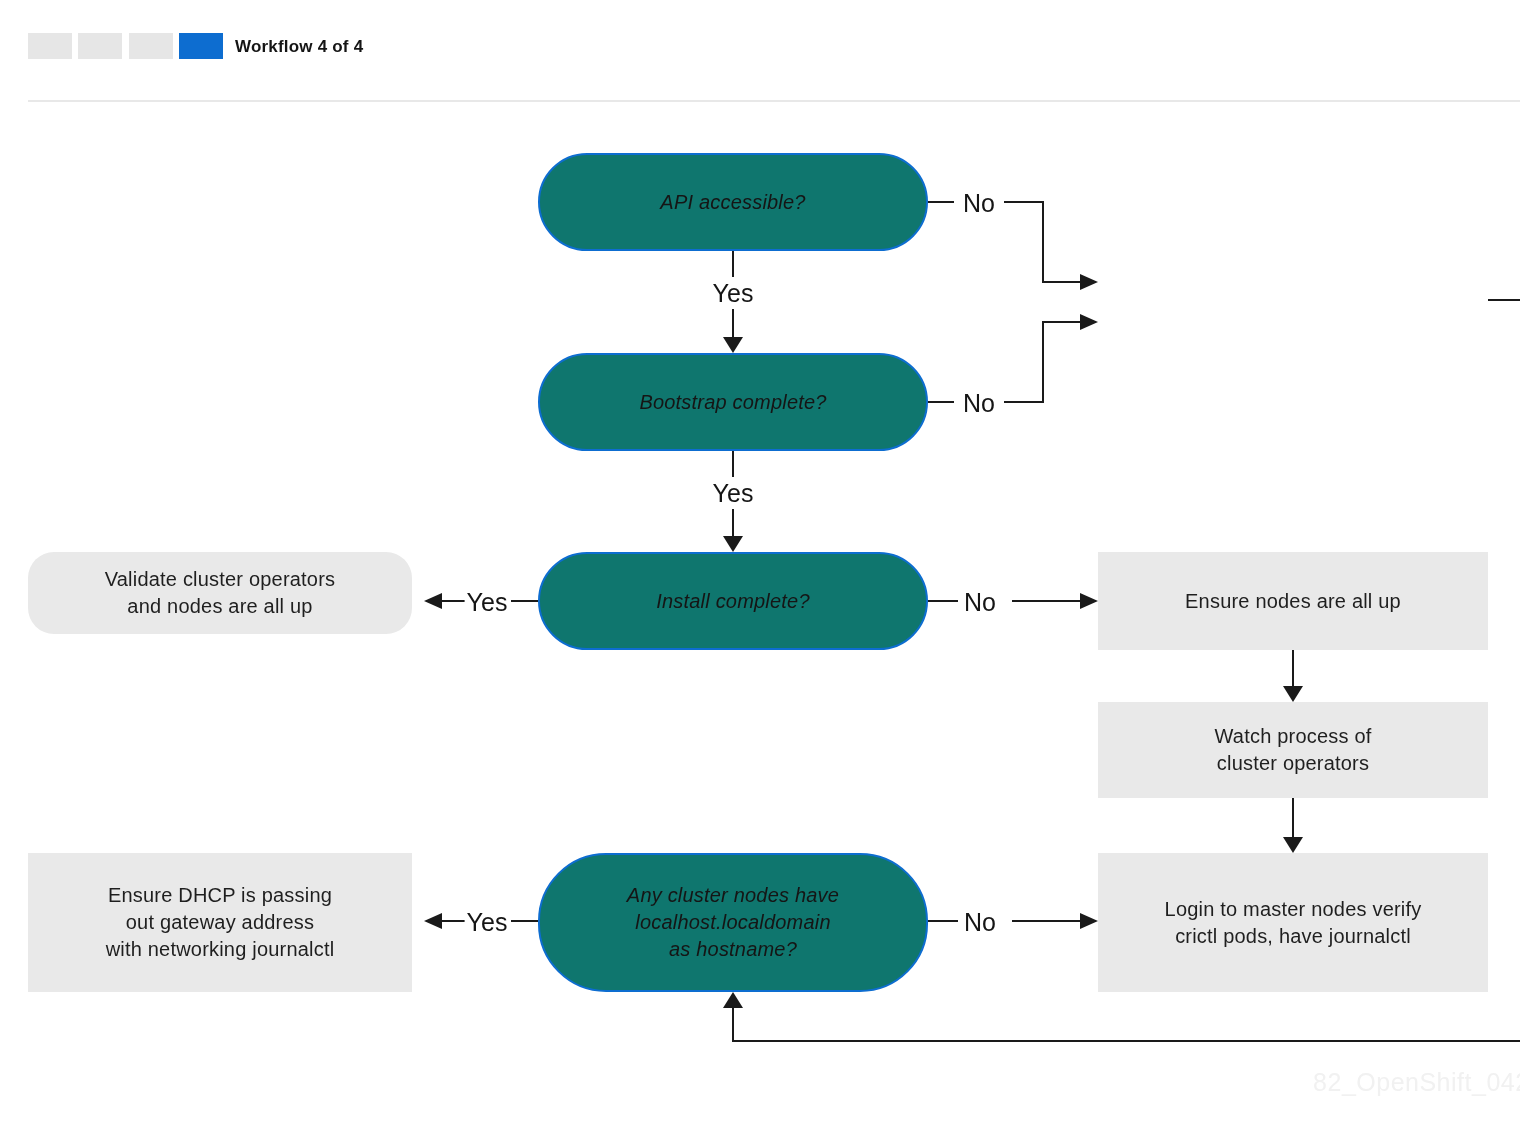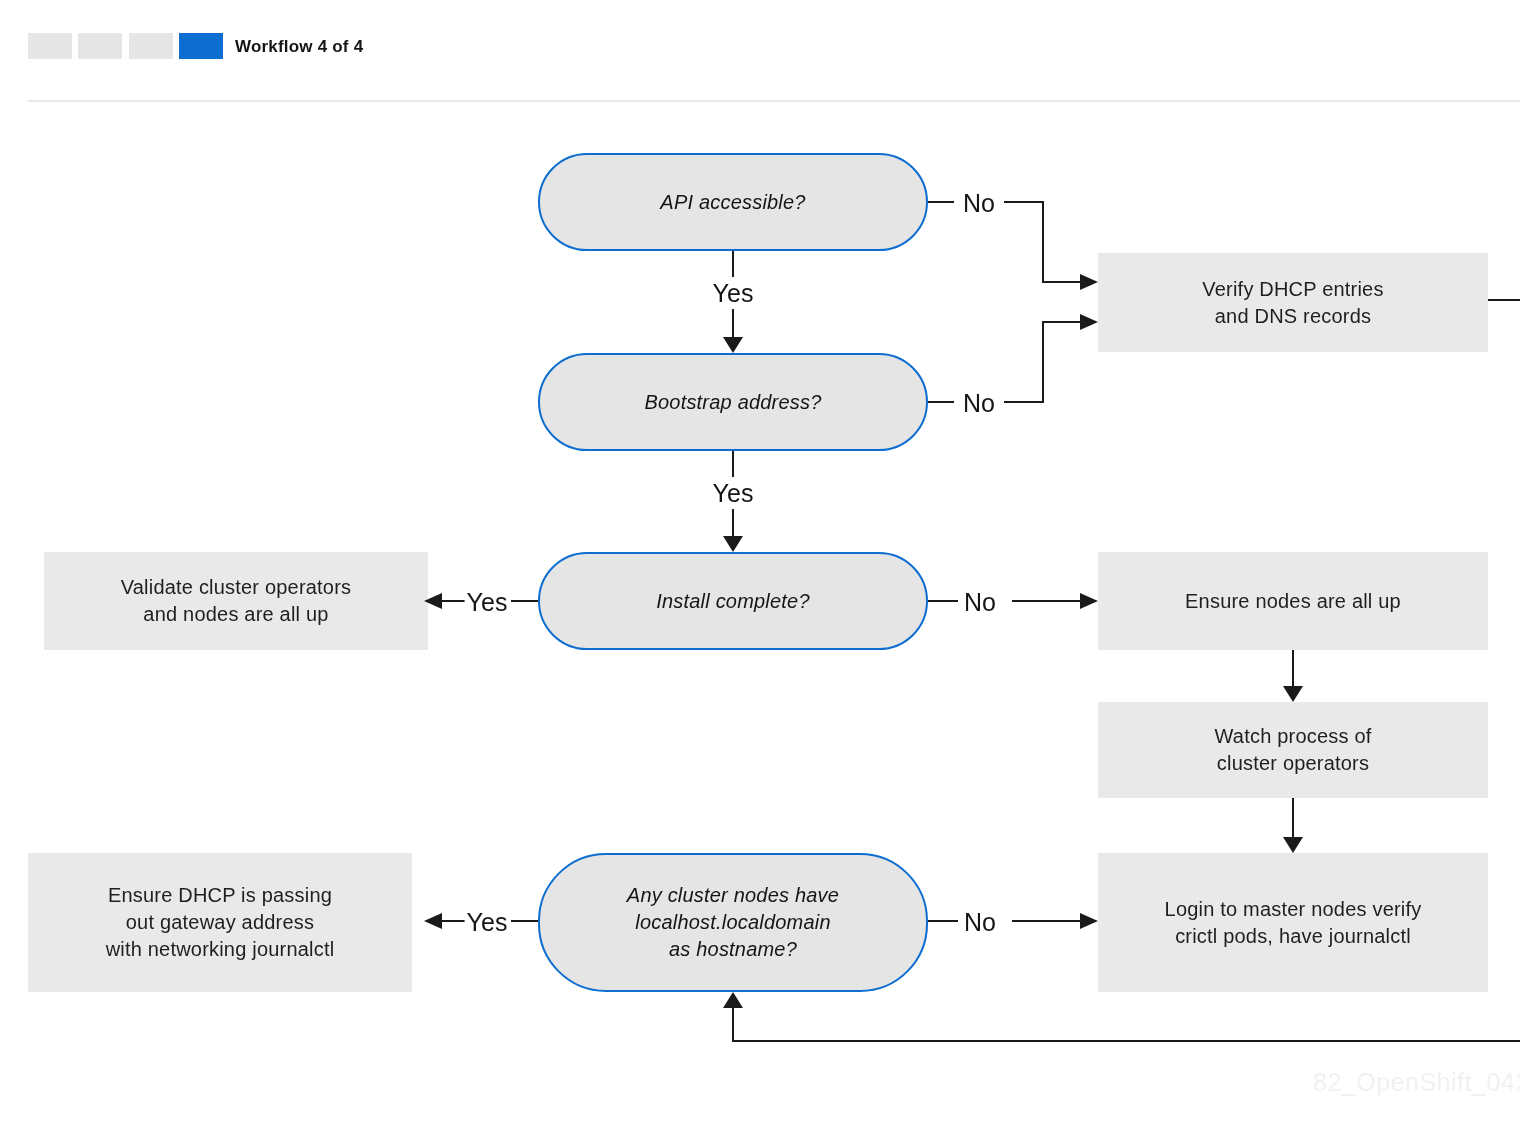--- a/index.html
+++ b/index.html
@@ -17,21 +17,21 @@
     font-family:"Liberation Sans", sans-serif;color:var(--text);margin-left:28px;
   }
   
   .step{position:absolute;top:33px;width:44px;height:26px;background:var(--step);}
   .step.active{background:var(--accent);}
   .wf-label{position:absolute;left:207px;top:33px;height:26px;line-height:27px;
     font-size:17px;font-weight:600;letter-spacing:.2px;white-space:nowrap;}
   .divider{position:absolute;left:0;top:100px;width:1520px;height:2px;background:var(--divider);}
   
   .pill{
-    position:absolute;box-sizing:border-box;background:#e5e5e5;border:2px solid var(--accent);
+    position:absolute;box-sizing:border-box;background:#0f766e;border:2px solid var(--accent);
     display:flex;align-items:center;justify-content:center;text-align:center;
     font-style:italic;font-size:20px;line-height:27px;white-space:pre-line;letter-spacing:.2px;
   }
   .gbox{
     position:absolute;box-sizing:border-box;background:var(--fill);
     display:flex;align-items:center;justify-content:center;text-align:center;
     font-size:20px;line-height:27px;white-space:pre-line;letter-spacing:.2px;color:#1f1f1f;
   }
   
   .hline{position:absolute;height:2px;background:var(--line);}
@@ -52,29 +52,27 @@
 <div id="canvas">
 
   <div class="step" style="left:0;"></div>
   <div class="step" style="left:50px;"></div>
   <div class="step" style="left:101px;"></div>
   <div class="step active" style="left:151px;"></div>
   <div class="wf-label">Workflow 4 of 4</div>
   <div class="divider"></div>
 
   <div class="pill" style="left:510px;top:153px;width:390px;height:98px;border-radius:49px;">API accessible?</div>
-  <div class="pill" style="left:510px;top:353px;width:390px;height:98px;border-radius:49px;">Bootstrap address?</div>
+  <div class="pill" style="left:510px;top:353px;width:390px;height:98px;border-radius:49px;">Bootstrap complete?</div>
   <div class="pill" style="left:510px;top:552px;width:390px;height:98px;border-radius:49px;">Install complete?</div>
   <div class="pill" style="left:510px;top:853px;width:390px;height:139px;border-radius:68px;">Any cluster nodes have
 localhost.localdomain
 as hostname?</div>
 
-  <div class="gbox" style="left:1070px;top:253px;width:390px;height:99px;">Verify DHCP entries
-and DNS records</div>
-  <div class="gbox" style="left:16px;top:552px;width:384px;height:98px;">Validate cluster operators
+  <div class="gbox" style="left:0;top:552px;width:384px;height:82px;border-radius:26px;">Validate cluster operators
 and nodes are all up</div>
   <div class="gbox" style="left:1070px;top:552px;width:390px;height:98px;">Ensure nodes are all up</div>
   <div class="gbox" style="left:1070px;top:702px;width:390px;height:96px;">Watch process of
 cluster operators</div>
   <div class="gbox" style="left:1070px;top:853px;width:390px;height:139px;">Login to master nodes verify
 crictl pods, have journalctl</div>
   <div class="gbox" style="left:0;top:853px;width:384px;height:139px;">Ensure DHCP is passing
 out gateway address
 with networking journalctl</div>
 

